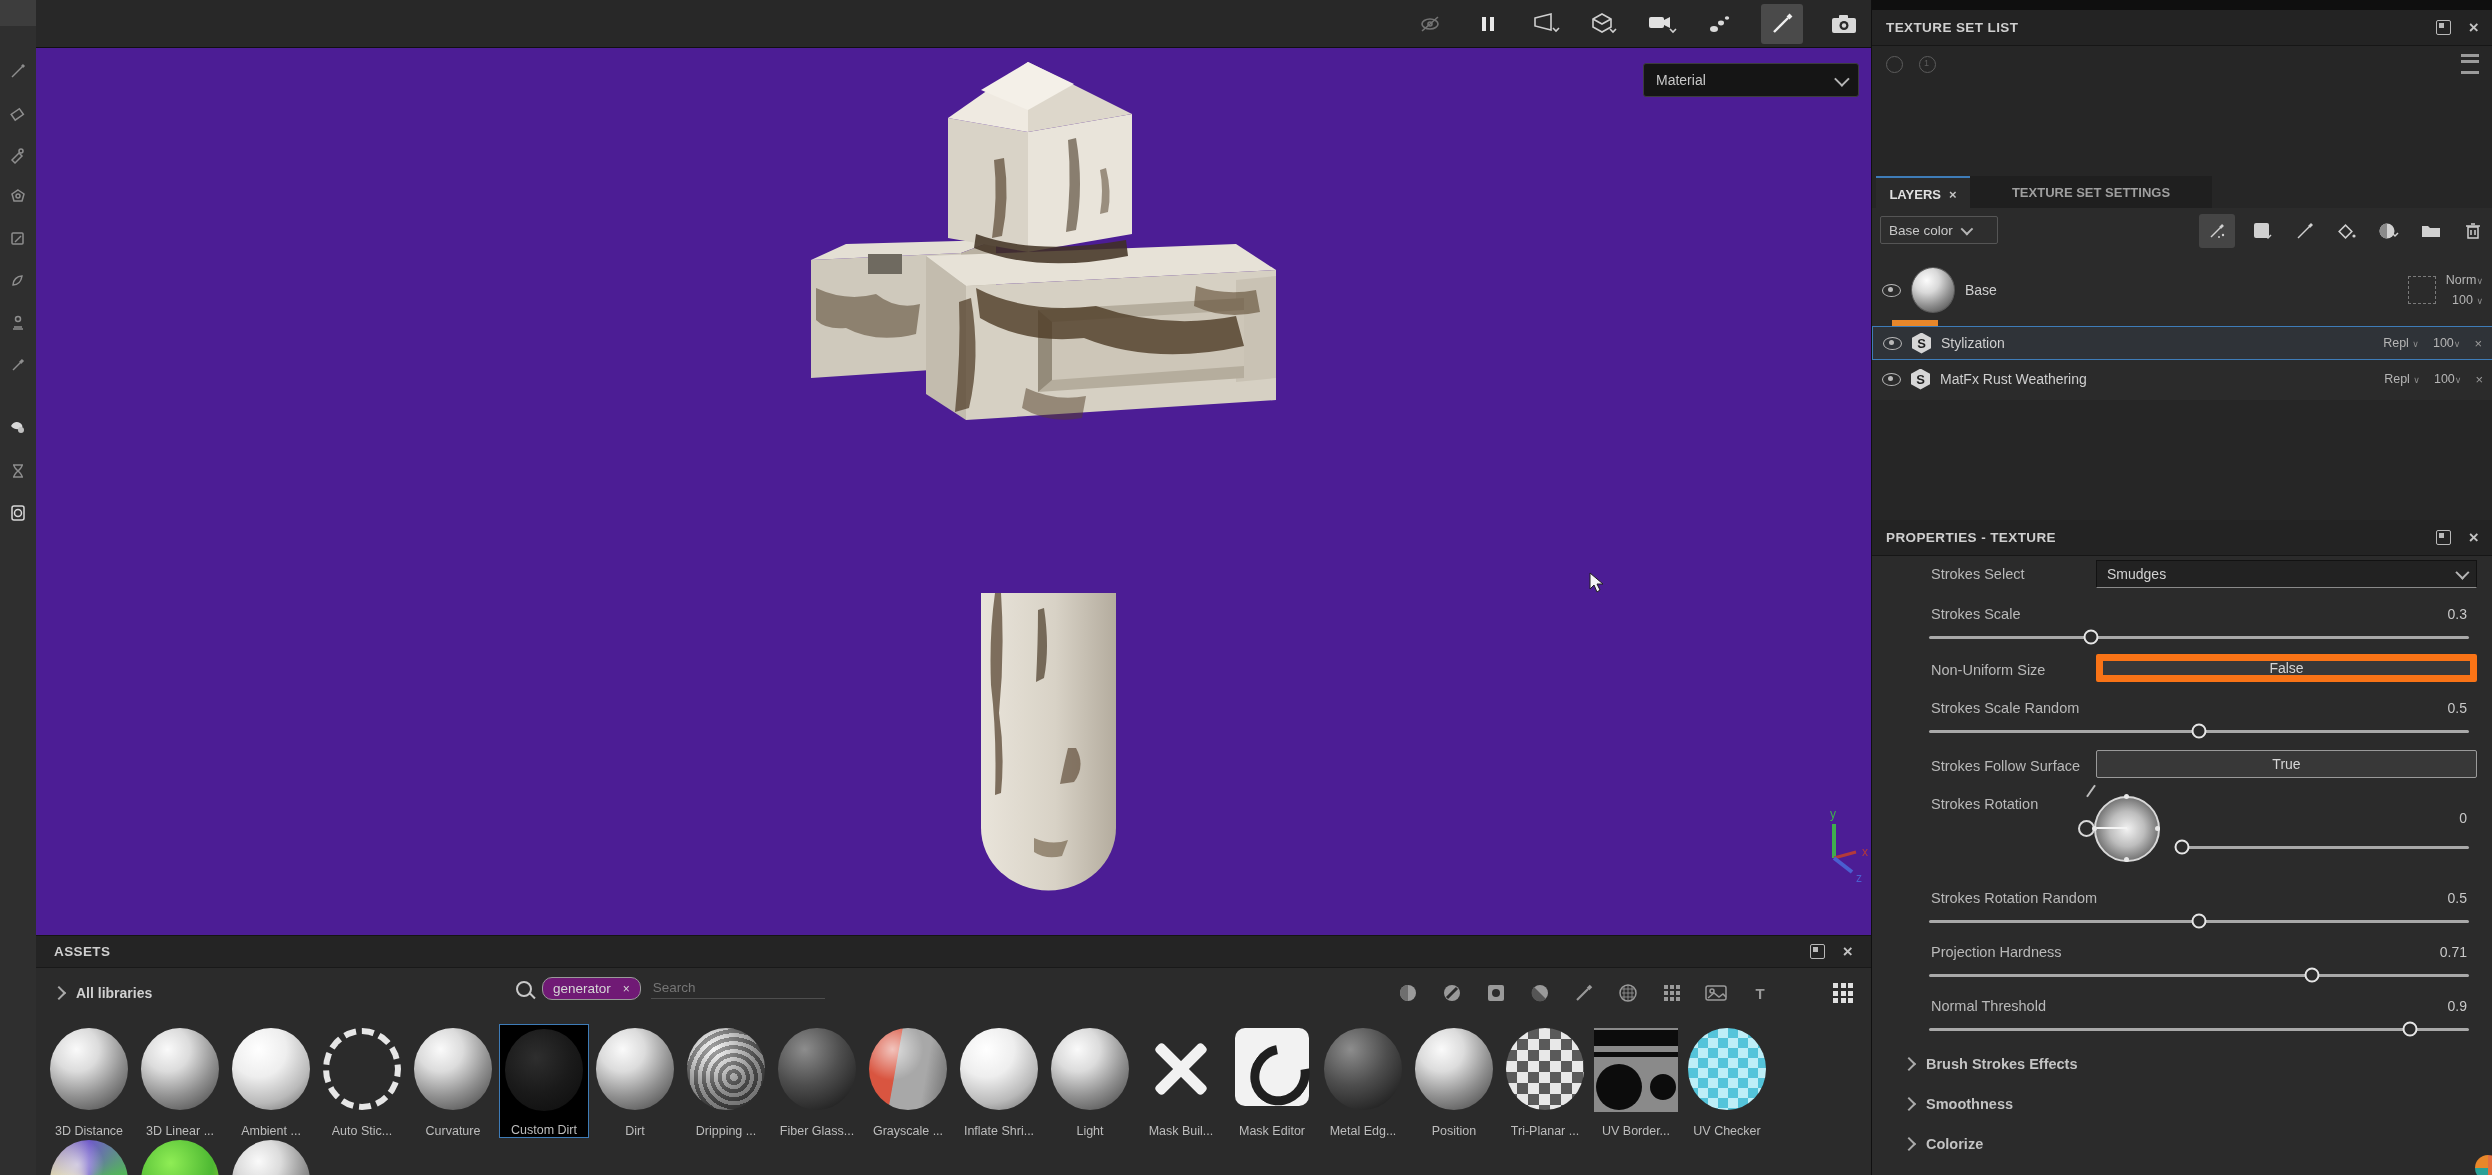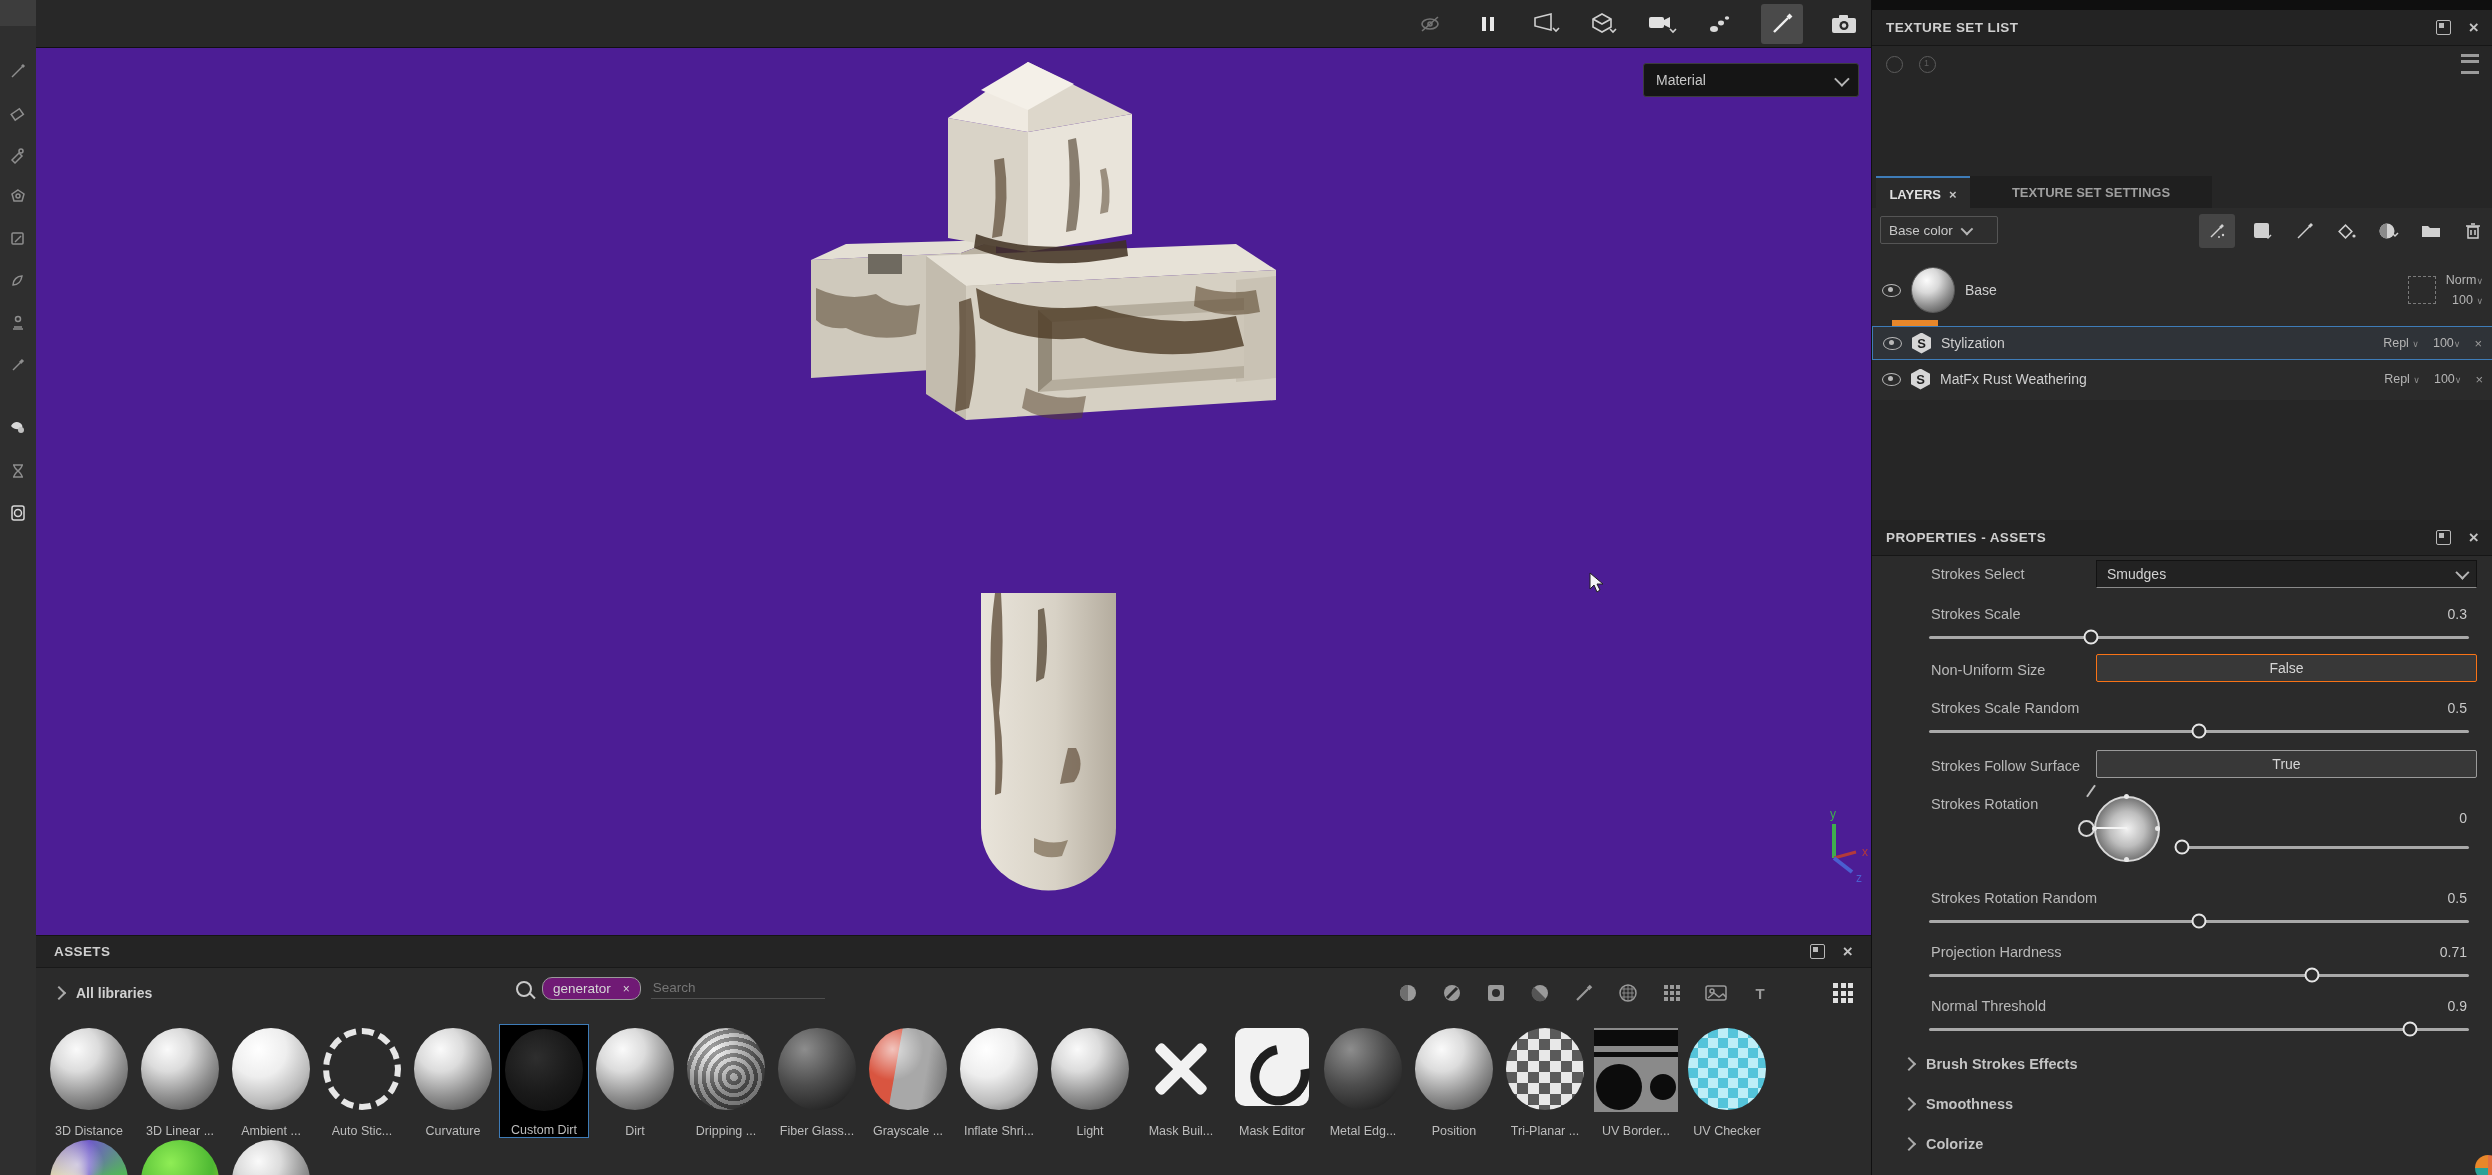--- a/index.html
+++ b/index.html
@@ -62,21 +62,21 @@
   .dashed-sq{width:26px;height:26px;border:1px dashed #7a7a7a;flex:none;}
   #base-underline{position:absolute;left:20px;top:112px;width:46px;height:6px;background:#e8872a;}
 
   
   #props-body{left:0;top:556px;width:621px;height:619px;background:#2b2b2b;}
   .plabel{position:absolute;left:59px;font-size:14.5px;color:#b9b9b9;}
   .pvalue{position:absolute;right:26px;font-size:14px;color:#c9c9c9;}
   .pcontrol{position:absolute;left:224px;width:381px;height:28px;box-sizing:border-box;}
   .pselect{background:#222;border:1px solid #121212;border-bottom:1px solid #8a8a8a;display:flex;align-items:center;padding:0 10px;font-size:14px;color:#d2d2d2;}
   .pselect .dd-arrow{margin-left:auto;width:8px;height:8px;}
-  .pbtn{background:#383838;border:1px solid #f97316;border-radius:2px;display:flex;align-items:center;justify-content:center;font-size:14px;color:#d6d6d6;}
+  .pbtn{background:#383838;border:7px solid #f97316;border-radius:2px;display:flex;align-items:center;justify-content:center;font-size:14px;color:#d6d6d6;}
   .pbtn.on{border:1px solid #9a9a9a;}
   .slider{position:absolute;left:57px;right:24px;height:14px;}
   .slider .track{position:absolute;left:0;right:0;top:6px;height:2.5px;background:#a9a9a9;border-radius:2px;}
   .slider .handle{position:absolute;top:7px;width:15px;height:15px;border:2.5px solid #e6e6e6;background:#2b2b2b;border-radius:50%;transform:translate(-50%,-50%);box-sizing:border-box;}
   .slider.short{left:310px;}
   .psection{position:absolute;left:32px;display:flex;align-items:center;gap:12px;font-size:14.5px;font-weight:bold;color:#c3c3c3;}
   .sec-chev{width:8px;height:8px;border-right:2px solid #a9a9a9;border-top:2px solid #a9a9a9;transform:rotate(45deg);}
   #rot-dial{position:absolute;left:222px;top:796px;width:62px;height:62px;border:2px solid #d8d8d8;border-radius:50%;background:radial-gradient(circle at 50% 50%,#f2f2f2 0%,#bdbdbd 40%,#6d6d6d 75%,#4a4a4a 100%);}
   #rot-dial .needle{position:absolute;left:0;top:29px;width:31px;height:2px;background:#f4f4f4;}
   #rot-dial .dot{position:absolute;width:5px;height:5px;background:#e8e8e8;border-radius:50%;}
@@ -612,21 +612,21 @@
         <span>MatFx Rust Weathering</span>
         <span style="margin-left:auto;display:flex;align-items:center;gap:14px">
           <span class="mini-dd"><span>Repl</span> <span class="v">∨</span></span>
           <span class="mini-dd"><span>100</span><span class="v">∨</span></span>
           <span class="xclose" style="font-size:13px;color:#9a9a9a">×</span>
         </span>
       </div>
     </div>
 
     <div class="pan-header" style="top:520px">
-      <span>PROPERTIES - ASSETS</span>
+      <span>PROPERTIES - TEXTURE</span>
       <span class="hdr-icons">
         <span class="popout"></span>
         <span class="xclose">×</span>
       </span>
     </div>
     <div id="props-body" class="abs"></div>
 
     <span class="plabel" style="top:566px">Strokes Select</span>
     <div class="pcontrol pselect" style="top:560px">
       <span>Smudges</span>

